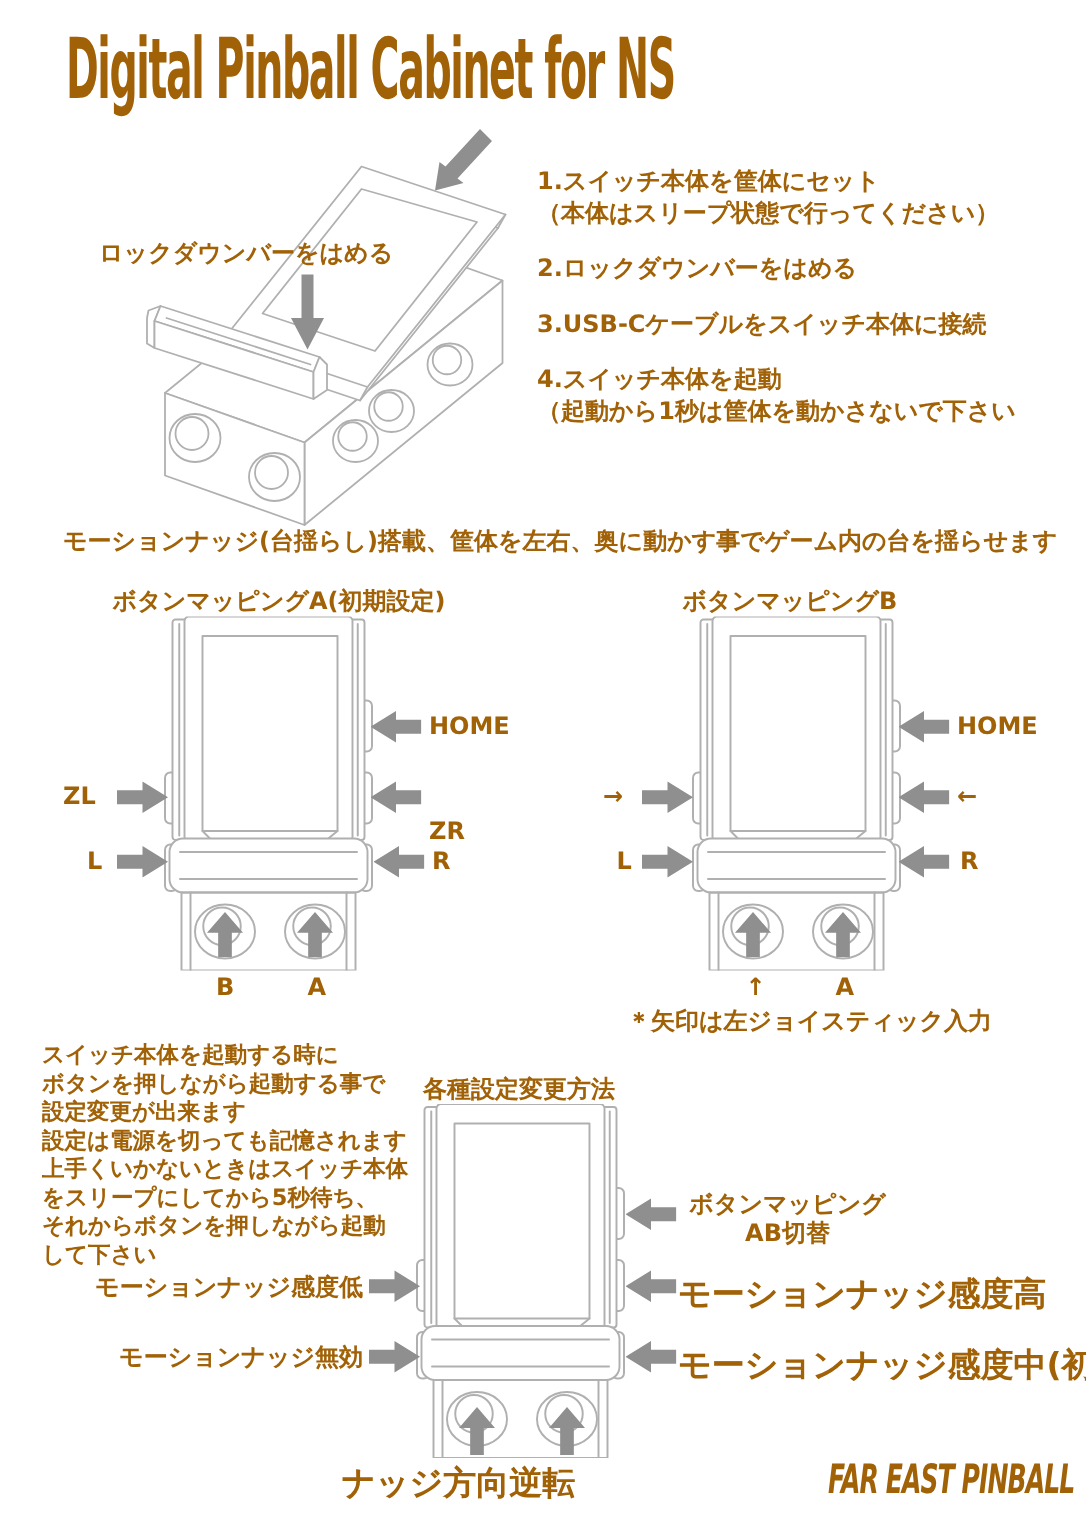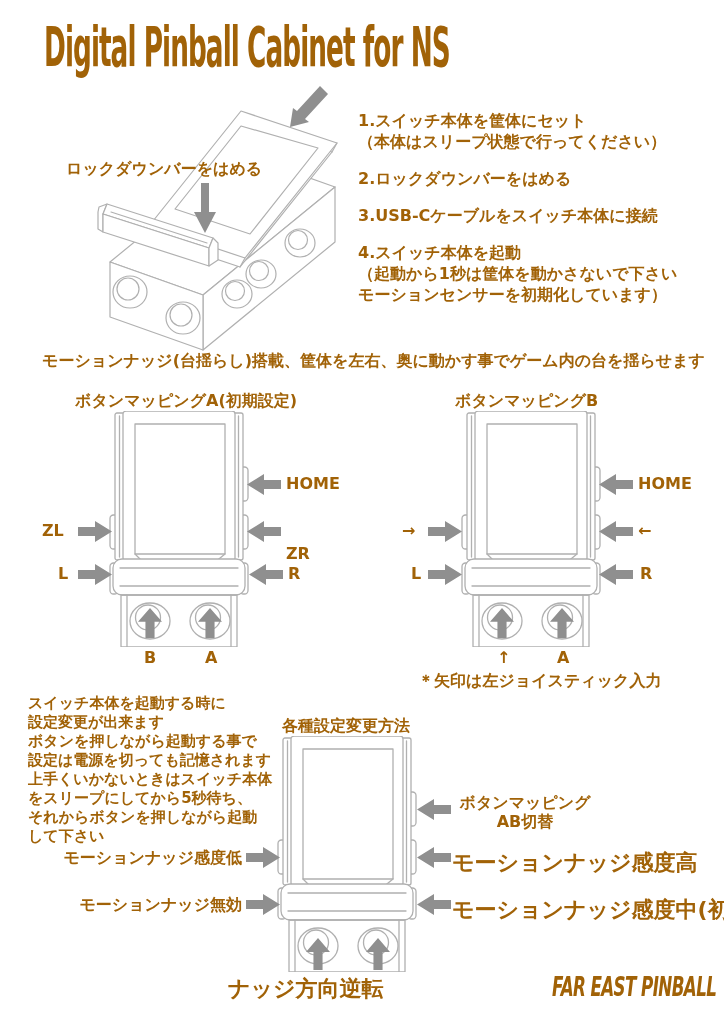--- a/index.html
+++ b/index.html
@@ -123,21 +123,20 @@
     </p>
     <p>
       <span class="nw">2.ロックダウンバーをはめる</span>
     </p>
     <p>
       <span class="nw">3.USB-Cケーブルをスイッチ本体に接続</span>
     </p>
     <p>
       <span class="nw">4.スイッチ本体を起動</span><br>
       <span class="nw">（起動から1秒は筐体を動かさないで下さい</span><br>
-      <span class="nw">モーションセンサーを初期化しています）</span>
     </p>
   </div>
 
   <div class="abs info" style="left:42px;top:351px;font-size:16px">モーションナッジ(台揺らし)搭載、筐体を左右、奥に動かす事でゲーム内の台を揺らせます</div>
 
   <div class="abs sec-title" style="left:75px;top:391px">ボタンマッピングA(初期設定)</div>
   <svg class="abs" style="left:109px;top:411px" width="140" height="236" viewBox="-6 0 140 236">
       <use href="#cab"></use>
     </svg>
   <div class="abs arr arr-l" style="left:247px;top:473px"></div>
@@ -170,22 +169,22 @@
   <div class="abs arr arr-l" style="left:599px;top:563px"></div>
   <div class="abs lbl" style="left:640px;top:564px">R</div>
   <div class="abs arr arr-u" style="left:490px;top:608px"></div>
   <div class="abs arr arr-u" style="left:550px;top:608px"></div>
   <div class="abs lbl" style="left:497px;top:648px">↑</div>
   <div class="abs lbl" style="left:557px;top:648px">A</div>
   <div class="abs jp nw" style="left:418px;top:670px">＊矢印は左ジョイスティック入力</div>
 
   <div class="abs info" style="left:28px;top:694px">
     <div>スイッチ本体を起動する時に</div>
+    <div>ボタンを押しながら起動する事で</div>
     <div>設定変更が出来ます</div>
-    <div>ボタンを押しながら起動する事で</div>
     <div>設定は電源を切っても記憶されます</div>
     <div>上手くいかないときはスイッチ本体</div>
     <div>をスリープにしてから5秒待ち、</div>
     <div>それからボタンを押しながら起動</div>
     <div>して下さい</div>
   </div>
 
   <div class="abs sec-title" style="left:282px;top:716px">各種設定変更方法</div>
   <svg class="abs" style="left:277px;top:736px" width="140" height="236" viewBox="-6 0 140 236">
       <use href="#cab"></use>

